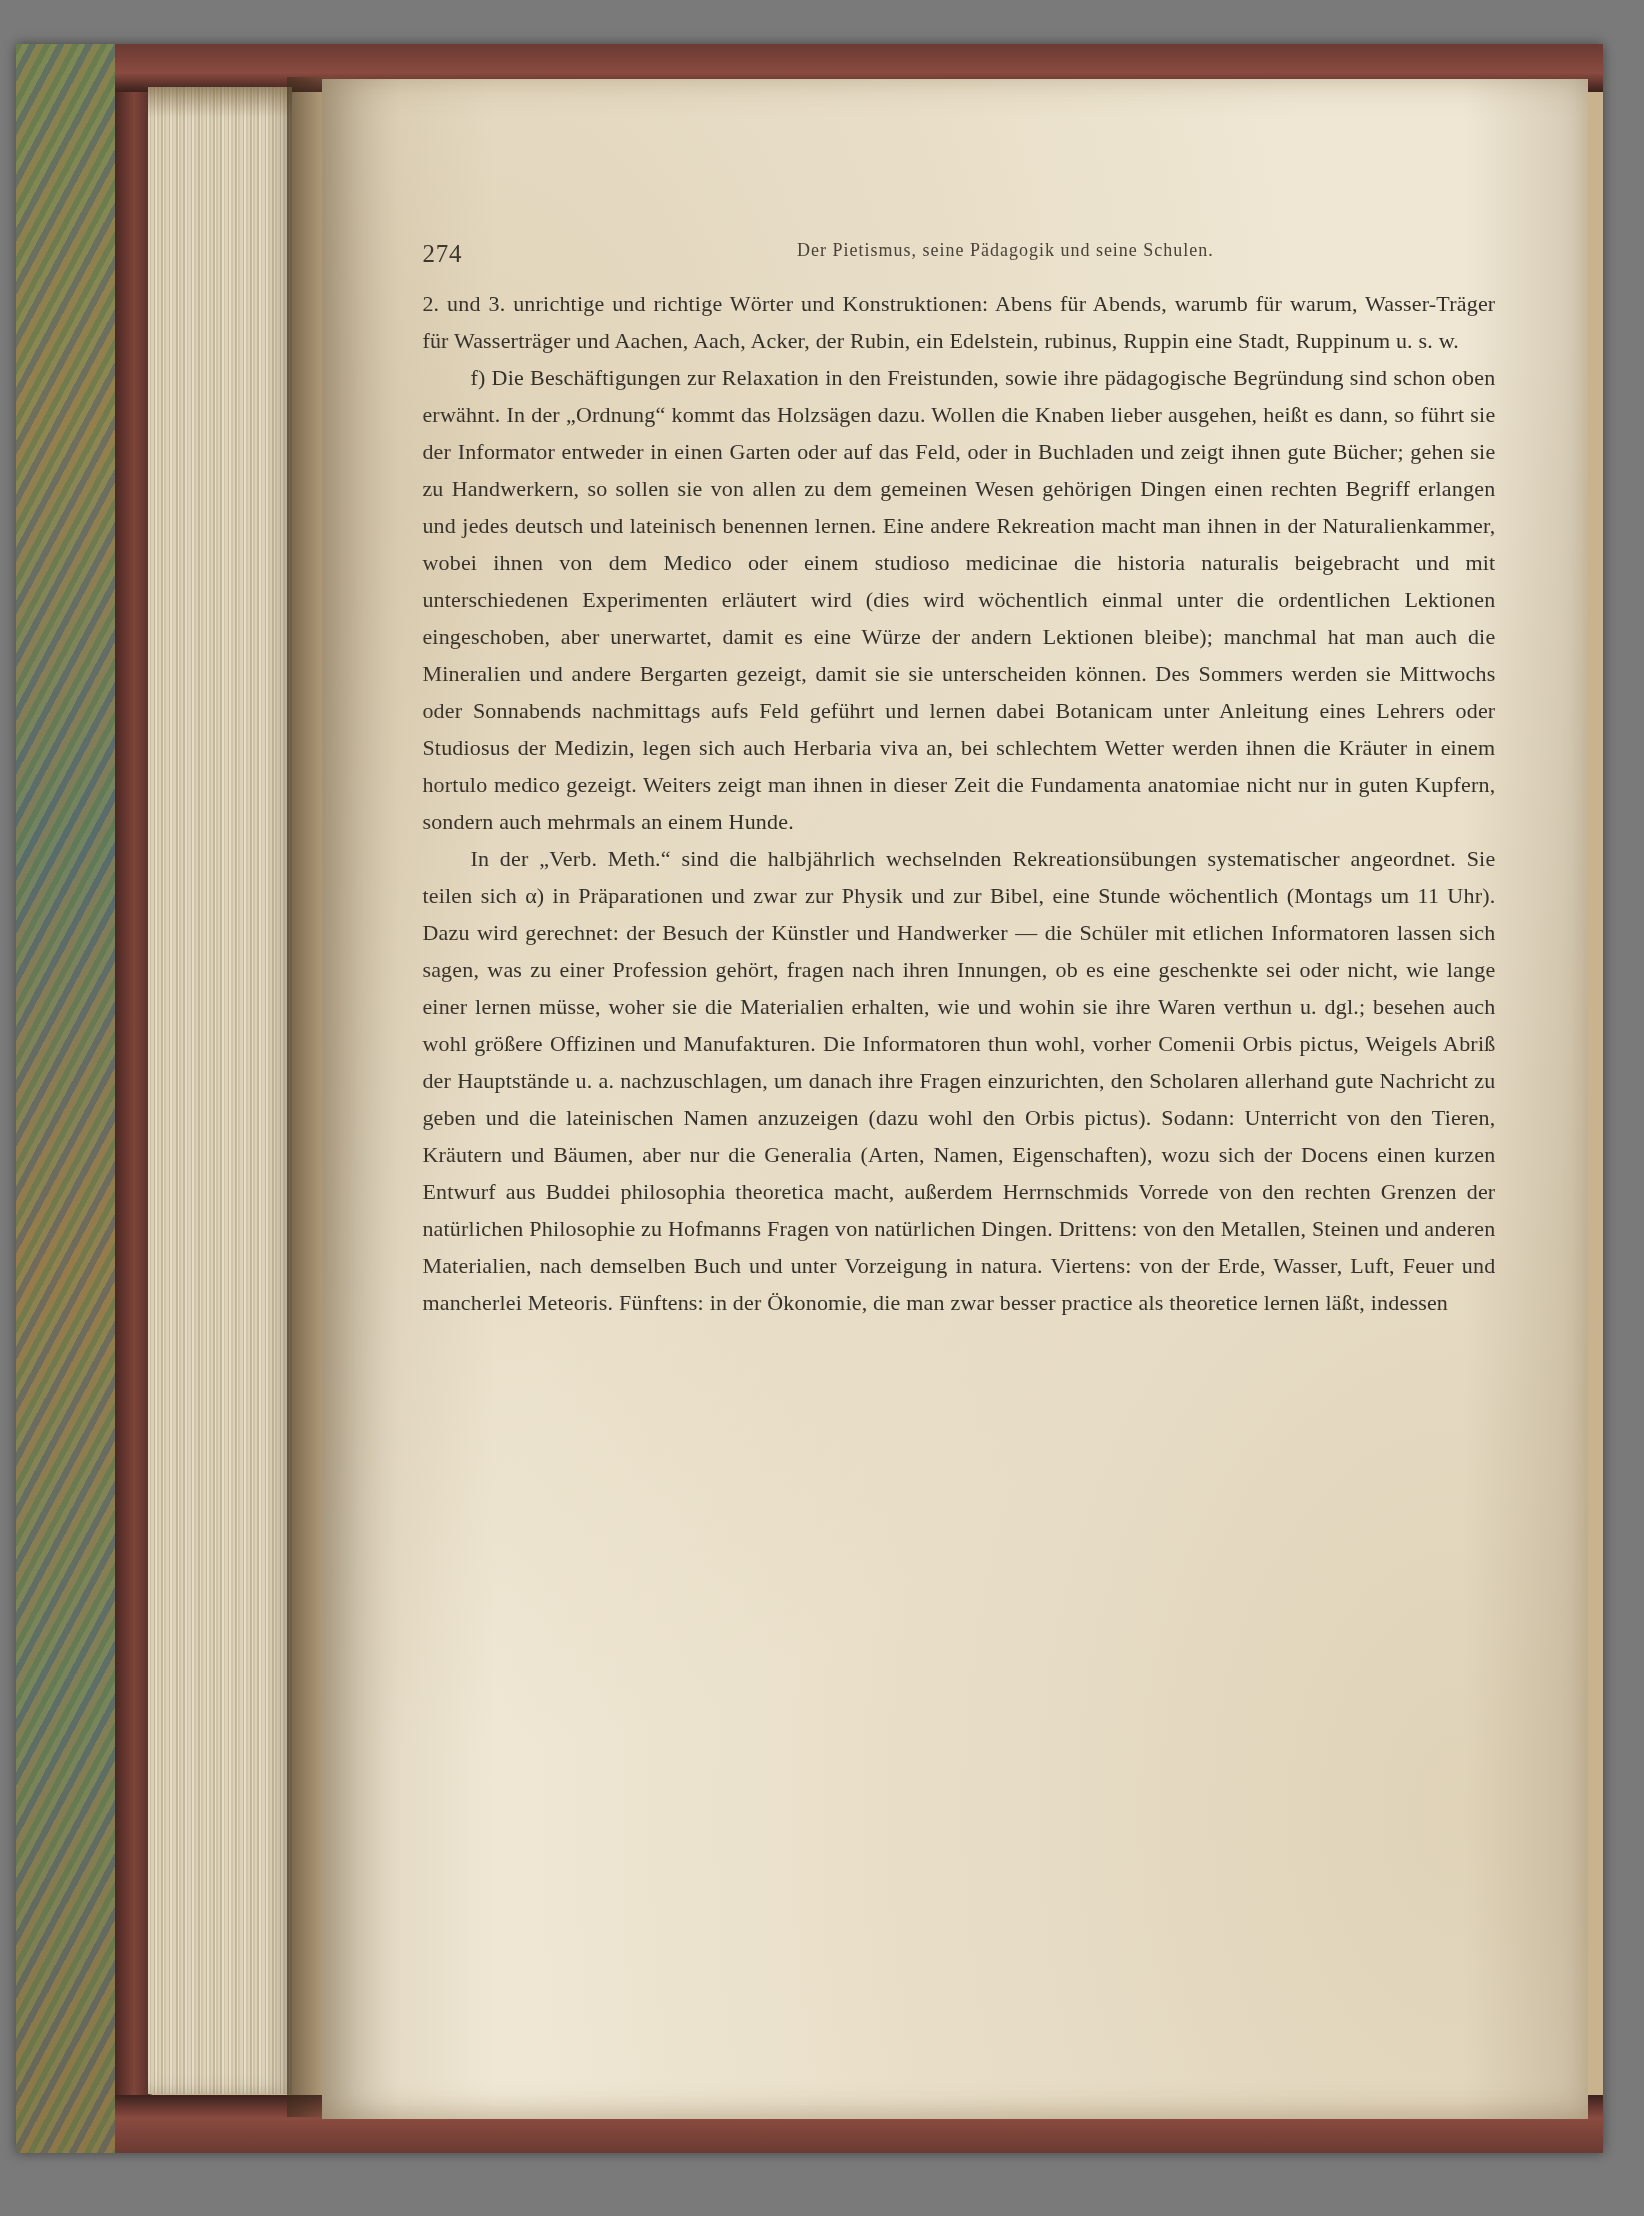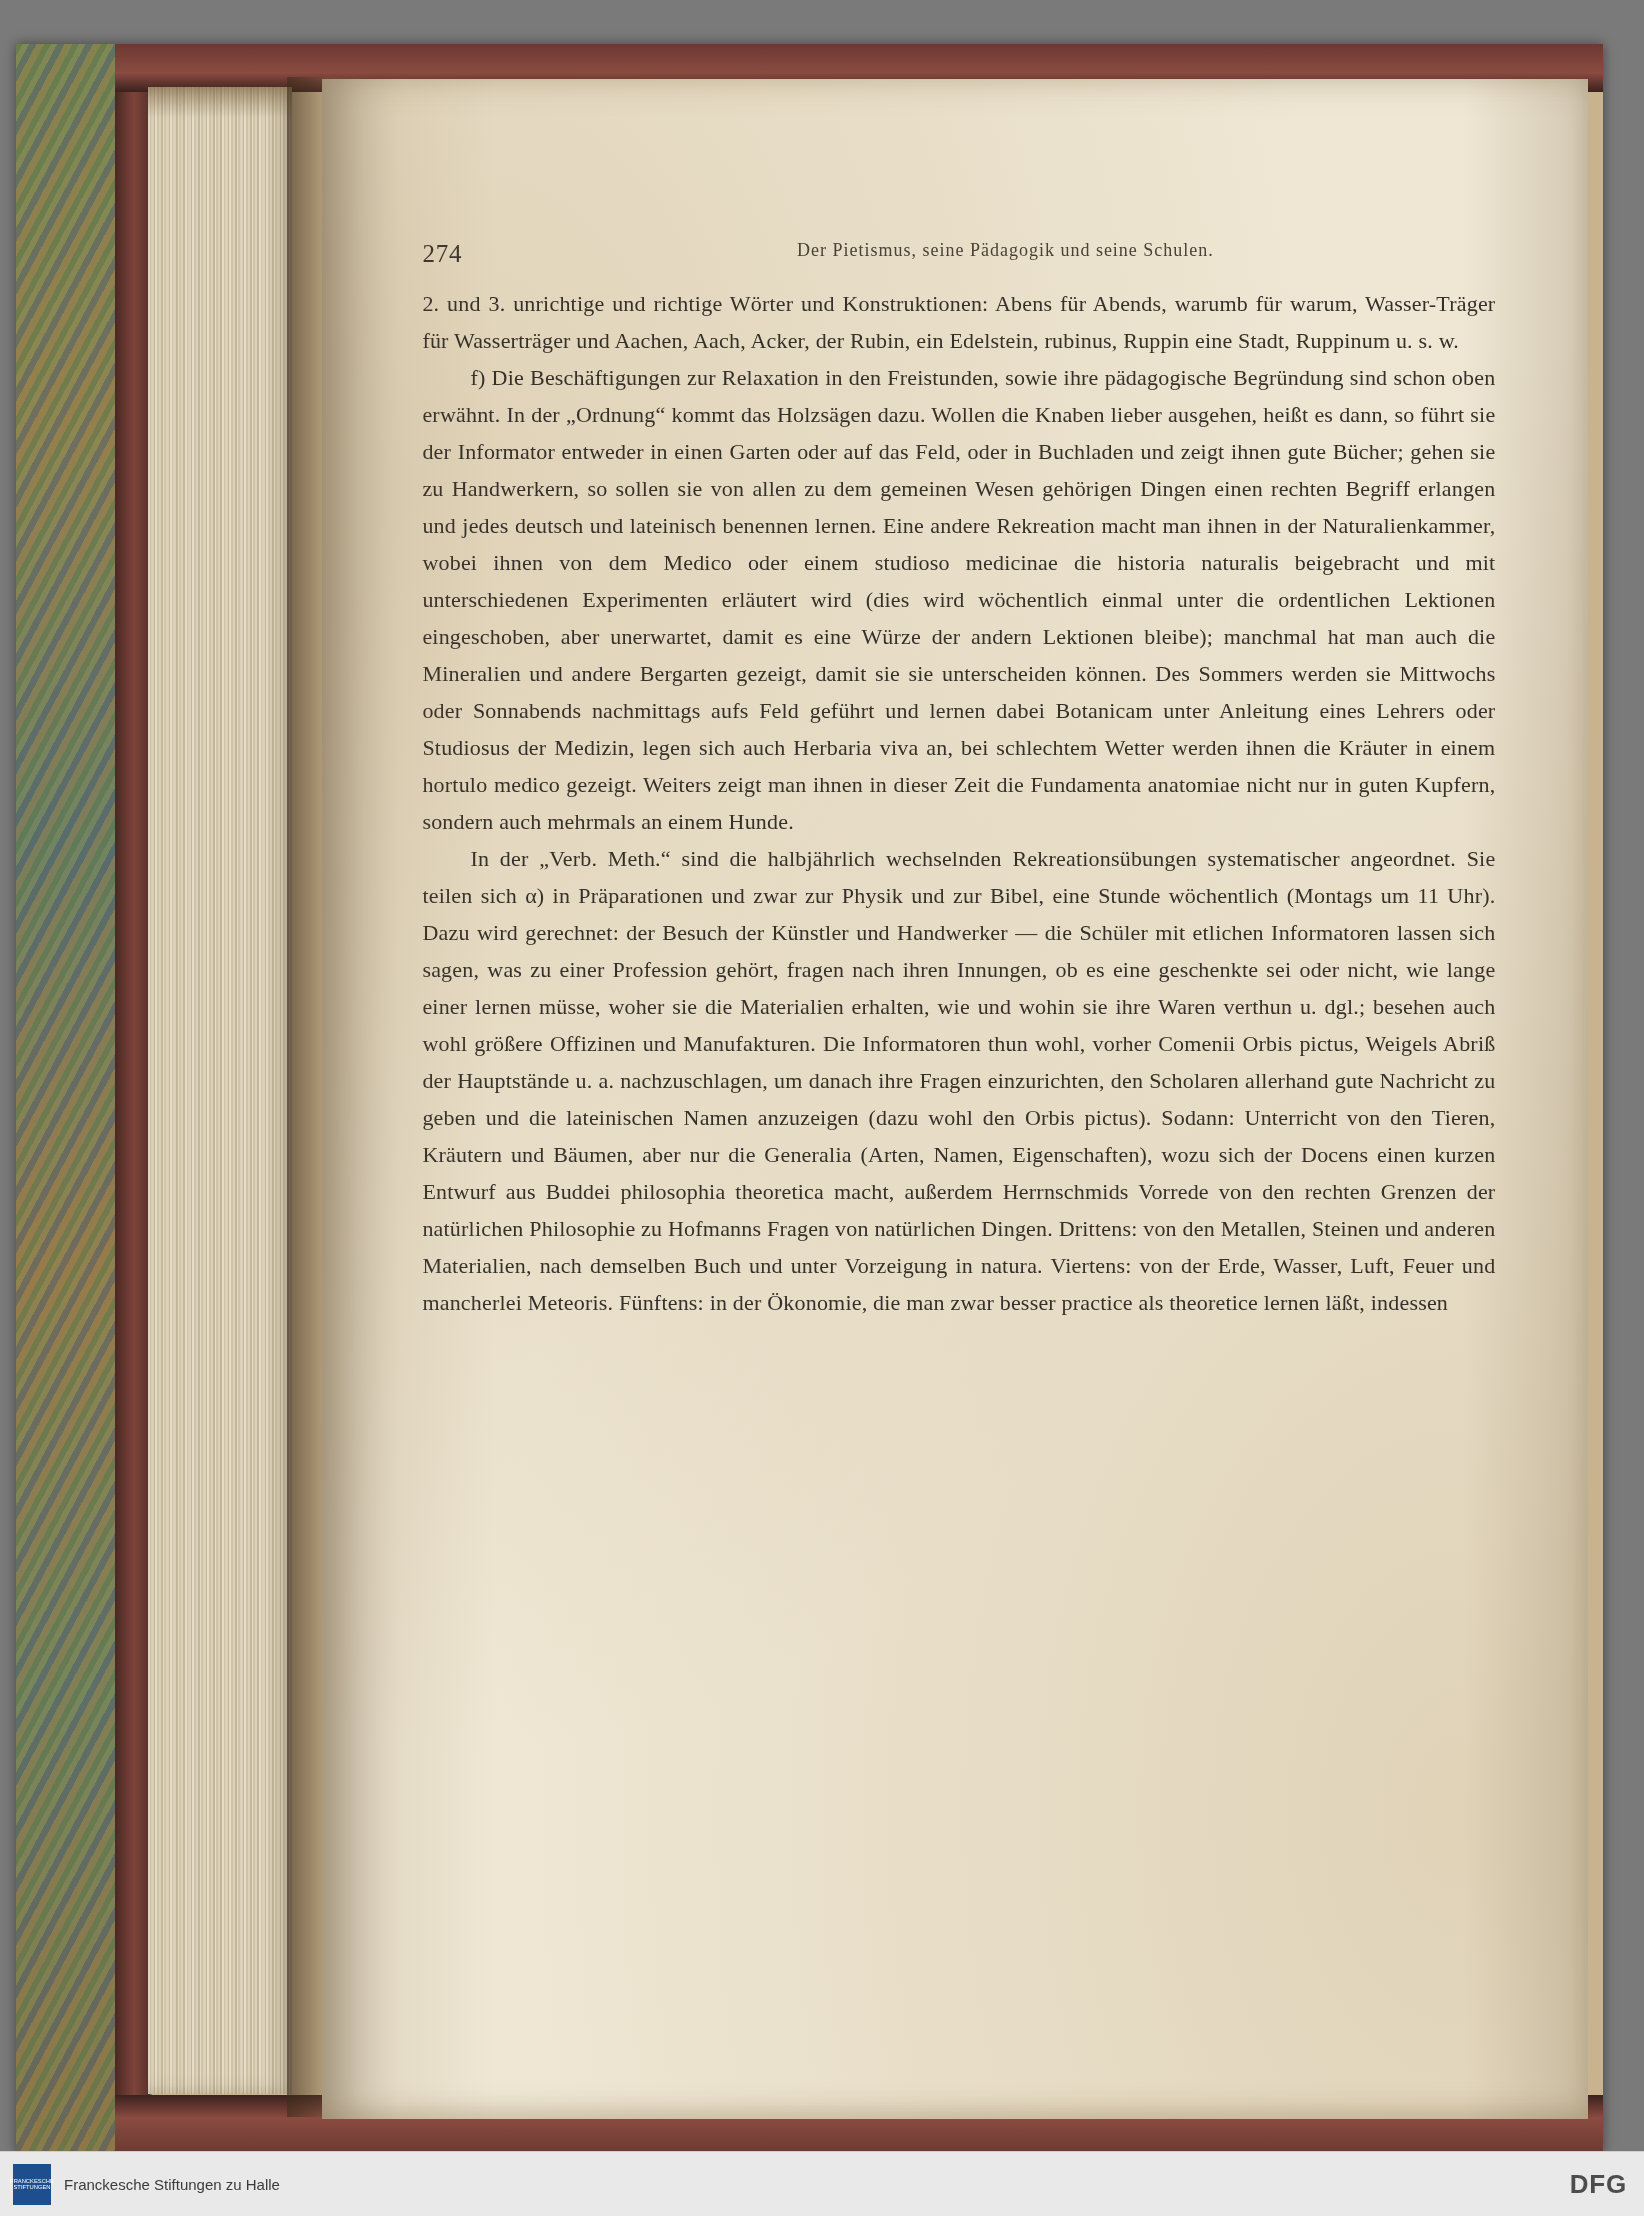--- a/index.html
+++ b/index.html
@@ -225,22 +225,15 @@
         <p>In der „Verb. Meth.“ sind die halbjährlich wechselnden Rekreationsübungen systematischer angeordnet. Sie teilen sich α) in Präparationen und zwar zur Physik und zur Bibel, eine Stunde wöchentlich (Montags um 11 Uhr). Dazu wird gerechnet: der Besuch der Künstler und Handwerker — die Schüler mit etlichen Informatoren lassen sich sagen, was zu einer Profession gehört, fragen nach ihren Innungen, ob es eine geschenkte sei oder nicht, wie lange einer lernen müsse, woher sie die Materialien erhalten, wie und wohin sie ihre Waren verthun u. dgl.; besehen auch wohl größere Offizinen und Manufakturen. Die Informatoren thun wohl, vorher Comenii Orbis pictus, Weigels Abriß der Hauptstände u. a. nachzuschlagen, um danach ihre Fragen einzurichten, den Scholaren allerhand gute Nachricht zu geben und die lateinischen Namen anzuzeigen (dazu wohl den Orbis pictus). Sodann: Unterricht von den Tieren, Kräutern und Bäumen, aber nur die Generalia (Arten, Namen, Eigenschaften), wozu sich der Docens einen kurzen Entwurf aus Buddei philosophia theoretica macht, außerdem Herrnschmids Vorrede von den rechten Grenzen der natürlichen Philosophie zu Hofmanns Fragen von natürlichen Dingen. Drittens: von den Metallen, Steinen und anderen Materialien, nach demselben Buch und unter Vorzeigung in natura. Viertens: von der Erde, Wasser, Luft, Feuer und mancherlei Meteoris. Fünftens: in der Ökonomie, die man zwar besser practice als theoretice lernen läßt, indessen</p>
       </div>
 
     </div>
 
     <div class="page-shade"></div>
     <div class="page-shade-r"></div>
 
   </div>
 
-  <div class="footer-bar">
-    <div class="footer-left">
-      <div class="fs-logo">FRANCKESCHE STIFTUNGEN</div>
-      <div class="footer-credit">Franckesche Stiftungen zu Halle</div>
-    </div>
-    <div class="dfg-logo">DFG</div>
-  </div>
 
 </div>
 
 
 </body></html>

